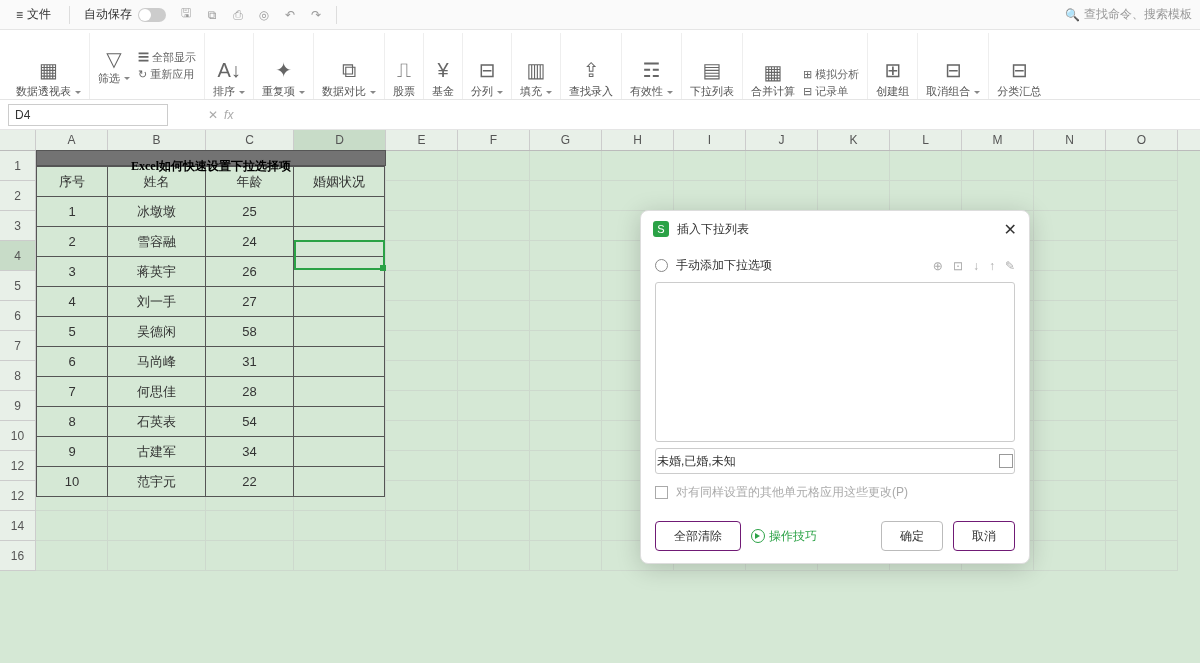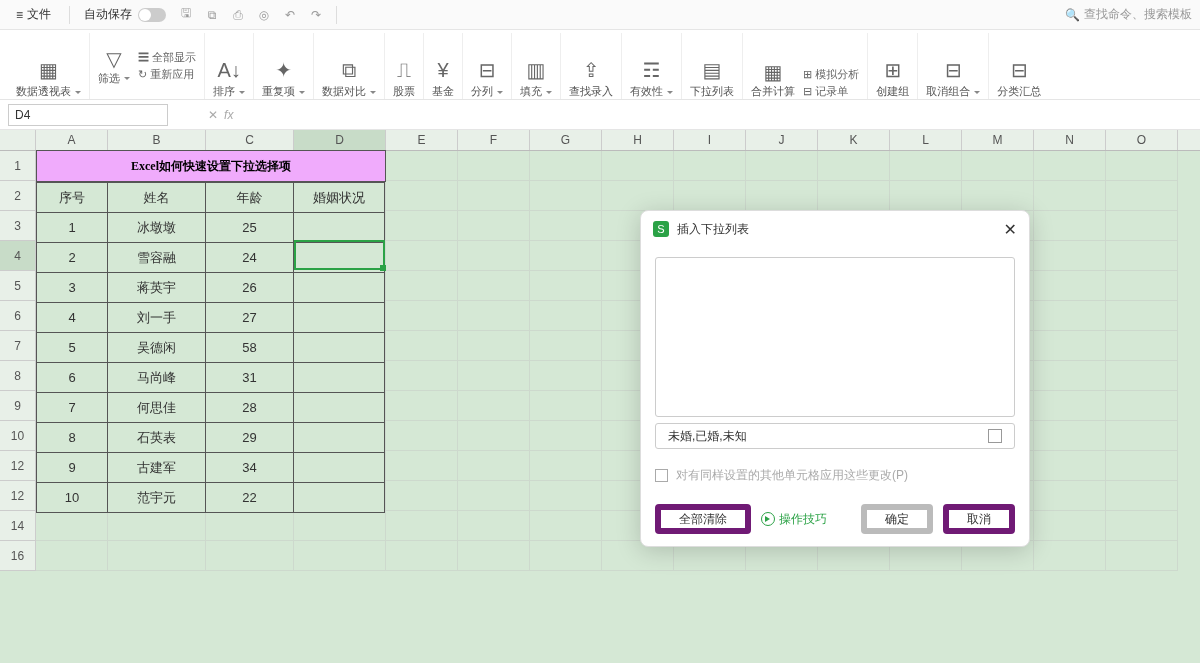--- a/index.html
+++ b/index.html
@@ -34,44 +34,44 @@
   .corner { width: 36px; height: 20px; border-right:1px solid #ccc; background:#e8f0e8;}
   .ch { width: 72px; height: 20px; text-align: center; line-height: 20px; border-right: 1px solid #ccc; font-size:12px; color:#555;}
   .ch.colD { background:#c8dcc8; }
   .rows { }
   .row { display: flex; height: 30px; }
   .row .rh { width: 36px; text-align: center; line-height: 30px; background: #e8f0e8; border-right: 1px solid #ccc; border-bottom:1px solid #ccc; color:#555;}
   .row .rh.sel { background: #c8dcc8; }
   .cell { width: 72px; height: 30px; border-right: 1px solid #cdd9cd; border-bottom: 1px solid #cdd9cd; background:#d5e8d5;}
   
   .databox { position:absolute; }
-  .title-cell { background:#f0abfc; color:#000; font-weight:bold; height:32px; width:350px; text-align:center; line-height:30px; border:1px solid #555; font-family: SimSun, serif;}
+  .title-cell { background:#737373; color:#000; font-weight:bold; height:16px; width:350px; text-align:center; line-height:30px; border:1px solid #555; font-family: SimSun, serif;}
   .datatable { border-collapse: collapse; }
   .datatable td { border:1px solid #555; text-align:center; height:30px; font-size:13px; background:#d5e8d5;}
   .datatable .hd { background:#d5e8d5; }
   .colA{width:71px;} .colB{width:98px;} .colC{width:88px;} .colDD{width:91px;}
   
   .selcell { position:absolute; border:2px solid #2ba246; width:91px; height:30px; pointer-events:none;}
   .selcell::after { content:""; position:absolute; right:-3px; bottom:-3px; width:6px; height:6px; background:#2ba246;}
   
   .dialog { position: absolute; top: 210px; left: 640px; width: 390px; background: #fff; border: 1px solid #ddd; border-radius: 8px; box-shadow: 0 4px 24px rgba(0,0,0,0.18); }
   .dialog-hd { height: 36px; display:flex; align-items:center; padding:0 12px; gap:8px;}
   .dialog-hd .logo { width:16px; height:16px; background:#2ba246; border-radius:3px; color:#fff; text-align:center; line-height:16px; font-size:11px;}
   .dialog-hd .close { margin-left:auto; font-size:16px; cursor:pointer;}
   .dialog-body { padding: 6px 14px 4px 14px; }
   .opt-row { display:flex; align-items:center; gap:8px; padding:4px 0;}
   .radio { width:13px; height:13px; border:1px solid #888; border-radius:50%; display:inline-block; position:relative;}
   .radio.checked::after { content:""; width:7px; height:7px; background:#2b6cff; border-radius:50%; position:absolute; top:2px; left:2px;}
   .miniicons { margin-left:auto; display:flex; gap:10px; color:#aaa; font-size:12px;}
   .txtarea { width:100%; height:160px; border:1px solid #ccc; border-radius:3px; margin-top:4px;}
-  .cellinput { width:100%; height:26px; border:1px solid #ccc; border-radius:3px; padding:0 12px; margin-top:6px; display:flex; align-items:center; justify-content:space-between;}
+  .cellinput { width:100%; height:26px; border:1px solid #ccc; border-radius:3px; padding:0 1px; margin-top:6px; display:flex; align-items:center; justify-content:space-between;}
   .cellpick { width:14px; height:14px; border:1px solid #999; display:inline-block;}
   .chk { width:13px; height:13px; border:1px solid #aaa; display:inline-block;}
   .dialog-ft { display:flex; gap:10px; padding:12px 14px; align-items:center;}
-  .btn { height:30px; padding:0 18px; border:6px solid #701a75; border-radius:4px; background:#fff; cursor:pointer; display:flex; align-items:center;}
+  .btn { height:30px; padding:0 18px; border:1px solid #701a75; border-radius:4px; background:#fff; cursor:pointer; display:flex; align-items:center;}
   .btn.primary { border-color:#bbb;}
   .linkg { color:#2ba246; display:flex; align-items:center; gap:4px;}
   .playico { width:14px; height:14px; border:1px solid #2ba246; border-radius:50%; display:inline-flex; align-items:center; justify-content:center;}
   .playico::after{content:""; border:3px solid transparent; border-left:5px solid #2ba246; margin-left:2px;}
 </style>
 </head>
 <body>
 
 <div class="menubar">
   <div class="menu-file">
@@ -507,21 +507,21 @@
           </tr>
           <tr>
             <td class="colA">7</td>
             <td class="colB">何思佳</td>
             <td class="colC">28</td>
             <td class="colDD"></td>
           </tr>
           <tr>
             <td class="colA">8</td>
             <td class="colB">石英表</td>
-            <td class="colC">29</td>
+            <td class="colC">54</td>
             <td class="colDD"></td>
           </tr>
           <tr>
             <td class="colA">9</td>
             <td class="colB">古建军</td>
             <td class="colC">34</td>
             <td class="colDD"></td>
           </tr>
           <tr>
             <td class="colA">10</td>
@@ -536,26 +536,37 @@
   <div class="selcell" style="top:110px; left:294px;"></div>
 </div>
 
 <div class="dialog">
   <div class="dialog-hd">
     <span class="logo">S</span>
     <span>插入下拉列表</span>
     <span class="close">✕</span>
   </div>
   <div class="dialog-body">
+    <div class="opt-row">
+      <span class="radio"></span>
+      <span>手动添加下拉选项</span>
+      <div class="miniicons">
+        <span>⊕</span>
+        <span>⊡</span>
+        <span>↓</span>
+        <span>↑</span>
+        <span>✎</span>
+      </div>
+    </div>
     <div class="txtarea"></div>
     <div class="cellinput">
       <span>未婚,已婚,未知</span>
       <span class="cellpick"></span>
     </div>
-    <div class="opt-row" style="margin-top:14px; color:#aaa;">
+    <div class="opt-row" style="margin-top:6px; color:#aaa;">
       <span class="chk"></span>
       <span>对有同样设置的其他单元格应用这些更改(P)</span>
     </div>
   </div>
   <div class="dialog-ft">
     <div class="btn">
         <span>全部清除</span>
       </div>
     <div class="linkg">
         <span class="playico"></span>

